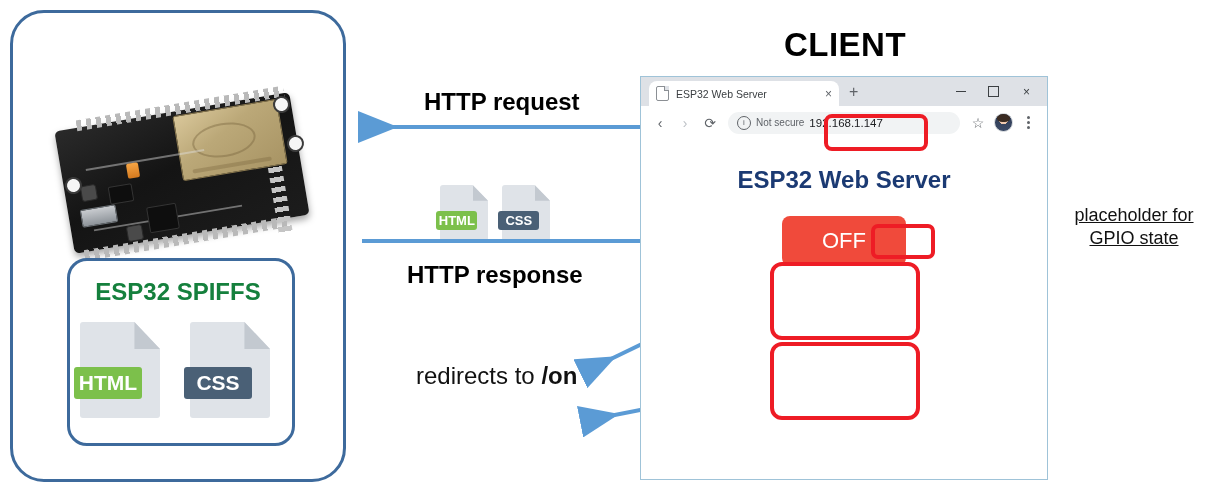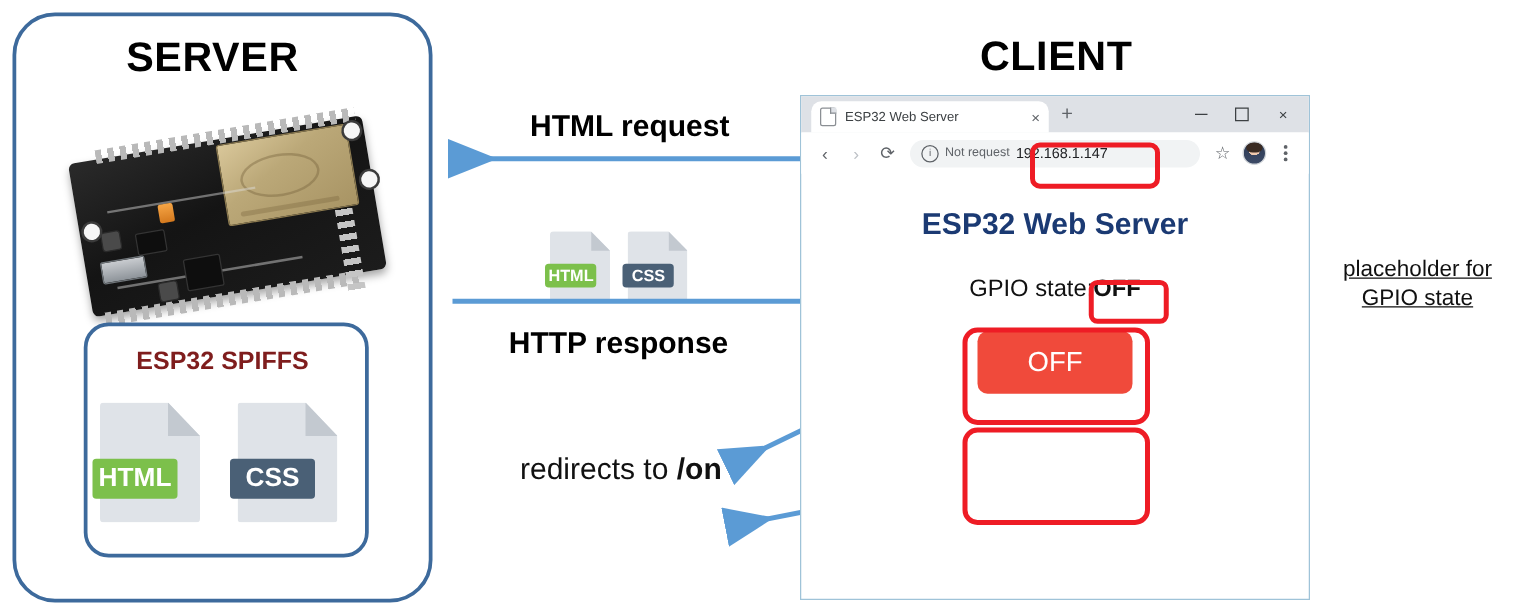--- a/index.html
+++ b/index.html
@@ -12,21 +12,21 @@
   #server-panel{left:10px;top:10px;width:330px;height:466px;}
   #spiffs-panel{left:67px;top:258px;width:222px;height:182px;border-radius:20px;border:3px solid #3d6a9c;}
 
   
   .section-title{position:absolute;font-weight:bold;color:#000;
                  letter-spacing:0.5px;white-space:nowrap;}
   #server-title{left:0;top:27px;width:340px;text-align:center;font-size:33px;}
   #client-title{left:640px;top:15px;width:410px;text-align:center;font-size:33px;margin-top:11px;}
 
   #spiffs-title{position:absolute;left:67px;top:278px;width:222px;text-align:center;
-                font-size:20px;font-weight:bold;color:#7f1d1d;}
+                font-size:24px;font-weight:bold;color:#15803d;}
 
   
   #esp32-board{position:absolute;left:45px;top:85px;width:275px;height:180px;}
   .board-body{position:absolute;left:18px;top:26px;width:238px;height:124px;
               background:linear-gradient(160deg,#2a2a2a 0%,#141414 45%,#1c1c1c 100%);
               transform:rotate(-9.5deg);border-radius:5px;
               box-shadow:0 4px 7px rgba(0,0,0,.35);}
   .board-shield{position:absolute;left:132px;top:22px;width:104px;height:64px;
                 background:linear-gradient(150deg,#d9c79a 0%,#bba878 40%,#a89464 100%);
                 transform:rotate(-9.5deg);border-radius:3px;
@@ -174,21 +174,20 @@
   #redbox-gpio{left:871px;top:224px;width:56px;height:27px;border-width:4px;border-radius:7px;}
   #redbox-on{left:770px;top:262px;width:142px;height:70px;border-radius:12px;}
   #redbox-off{left:770px;top:342px;width:142px;height:70px;border-radius:12px;}
 </style>
 </head>
 <body>
 
 <div class="stage">
 
   <div class="panel" id="server-panel"></div>
-  <div class="section-title" id="server-title">SERVER</div>
 
   <div id="esp32-board">
     <div class="board-body"></div>
     <div class="pins top"></div>
     <div class="pins bot"></div>
     <div class="pinrow-side"></div>
     <div class="board-shield">
       <div class="shield-logo"></div>
       <div class="shield-bar"></div>
     </div>
@@ -246,21 +245,21 @@
 
     <line x1="362" y1="241" x2="648" y2="241" stroke="#5b9bd5" stroke-width="4" marker-end="url(#ahead-r)"></line>
 
     <line x1="1046" y1="234" x2="936" y2="234" stroke="#5b9bd5" stroke-width="4" marker-end="url(#ahead-l)"></line>
 
     <line x1="768" y1="283" x2="584" y2="372" stroke="#5b9bd5" stroke-width="4" marker-end="url(#ahead-l)"></line>
 
     <line x1="768" y1="385" x2="584" y2="421" stroke="#5b9bd5" stroke-width="4" marker-end="url(#ahead-l)"></line>
   </svg>
 
-  <div class="flow-label" id="http-request-label">HTML request</div>
+  <div class="flow-label" id="http-request-label">HTTP request</div>
   <div class="flow-label" id="http-response-label">HTTP response</div>
 
   <div class="redirect-label" id="redirect-on-label"><span>redirects to </span><b>/on</b></div>
 
   <div id="placeholder-note">placeholder for GPIO state</div>
 
   <div id="browser">
 
     <div id="browser-topbar">
       <div id="browser-tab">
@@ -279,41 +278,38 @@
         <div class="wctl">×</div>
       </div>
     </div>
 
     <div id="browser-navbar">
       <div class="navicon">‹</div>
       <div class="navicon disabled">›</div>
       <div class="navicon">⟳</div>
       <div id="omnibox">
         <span class="info-circle">i</span>
-        <span id="not-secure">Not request</span>
+        <span id="not-secure">Not secure</span>
         <span id="url-text">192.168.1.147</span>
       </div>
       <div class="navicon">☆</div>
       <div class="navicon">
         <span id="avatar"></span>
         </div>
       <div class="navicon">
         <span class="kebab">
             <i></i>
             <i></i>
             <i></i>
           </span>
         </div>
     </div>
 
     <div id="page-content">
       <h1 id="page-heading">ESP32 Web Server</h1>
-      <div id="gpio-line">
-        <span>GPIO state:</span><span id="gpio-state-value">OFF</span>
-      </div>
       <button class="webbtn" id="btn-off">OFF</button>
     </div>
   </div>
 
   <div class="redbox" id="redbox-url"></div>
   <div class="redbox" id="redbox-gpio"></div>
   <div class="redbox" id="redbox-on"></div>
   <div class="redbox" id="redbox-off"></div>
 
 </div>

